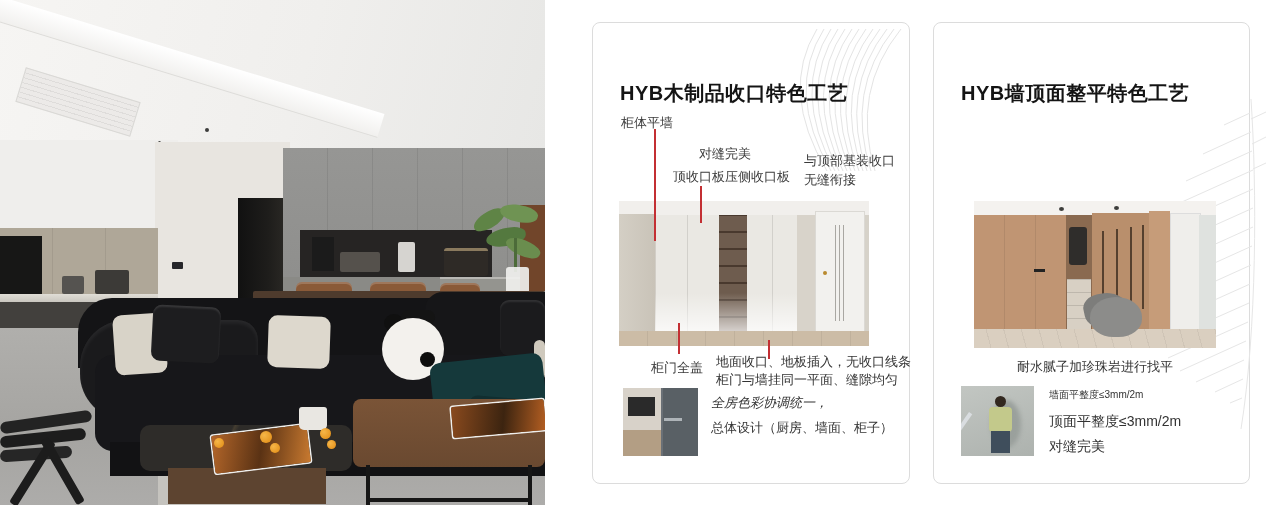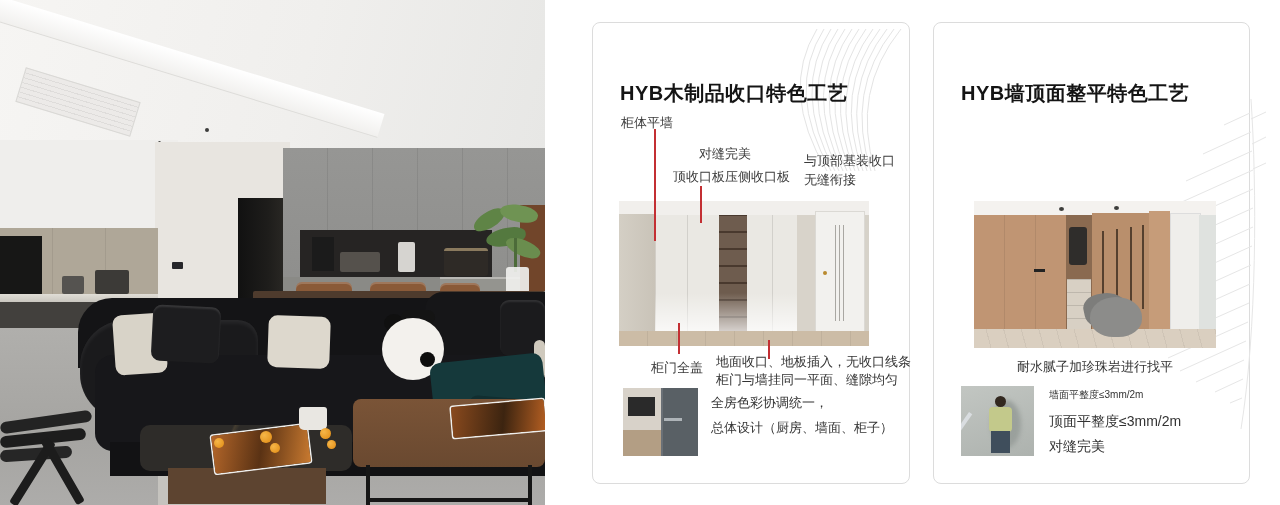--- a/index.html
+++ b/index.html
@@ -240,21 +240,21 @@
 
     <span class="note" style="left:123px;top:348px;">柜门与墙挂同一平面、缝隙均匀</span>
     <span class="note" style="left:123px;top:330px;">地面收口、地板插入，无收口线条</span>
 
     <div class="thumb1">
       <div class="abs t1-tv"></div>
       <div class="abs t1-floor"></div>
       <div class="abs t1-cab"></div>
       <div class="abs t1-glint"></div>
     </div>
-    <span class="note" style="left:118px;top:371px;">全房色彩协调统一，</span>
+    <span class="note" style="left:118px;top:371px;font-style:italic;">全房色彩协调统一，</span>
     <span class="note" style="left:118px;top:396px;">总体设计（厨房、墙面、柜子）</span>
   </section>
 
   <section class="card card2">
     <svg class="deco" style="right:-18px;top:76px;" width="152" height="330" viewBox="0 0 152 330">
       <path fill="none" stroke="#e6e6e6" stroke-width="1" d="M136,0 C142,90 142,230 126,330"></path>
       <path fill="none" stroke="#e6e6e6" stroke-width="1" d="M135,14 L109,26 M136,33 L88,55 M137,52 L71,82 M138,71 L58,107 M138,90 L46,131 M138,109 L38,154 M138,128 L32,176 M137,147 L29,196 M136,166 L30,214 M135,185 L35,230 M134,204 L42,245 M133,223 L53,259 M131,242 L65,272 M129,261 L81,283 M128,280 L100,293 M127,299 L115,304 M136,20 L151,13 M137,45 L151,38 M138,70 L151,64"></path>
     </svg>
 
     <h2 class="title">HYB墙顶面整平特色工艺</h2>

